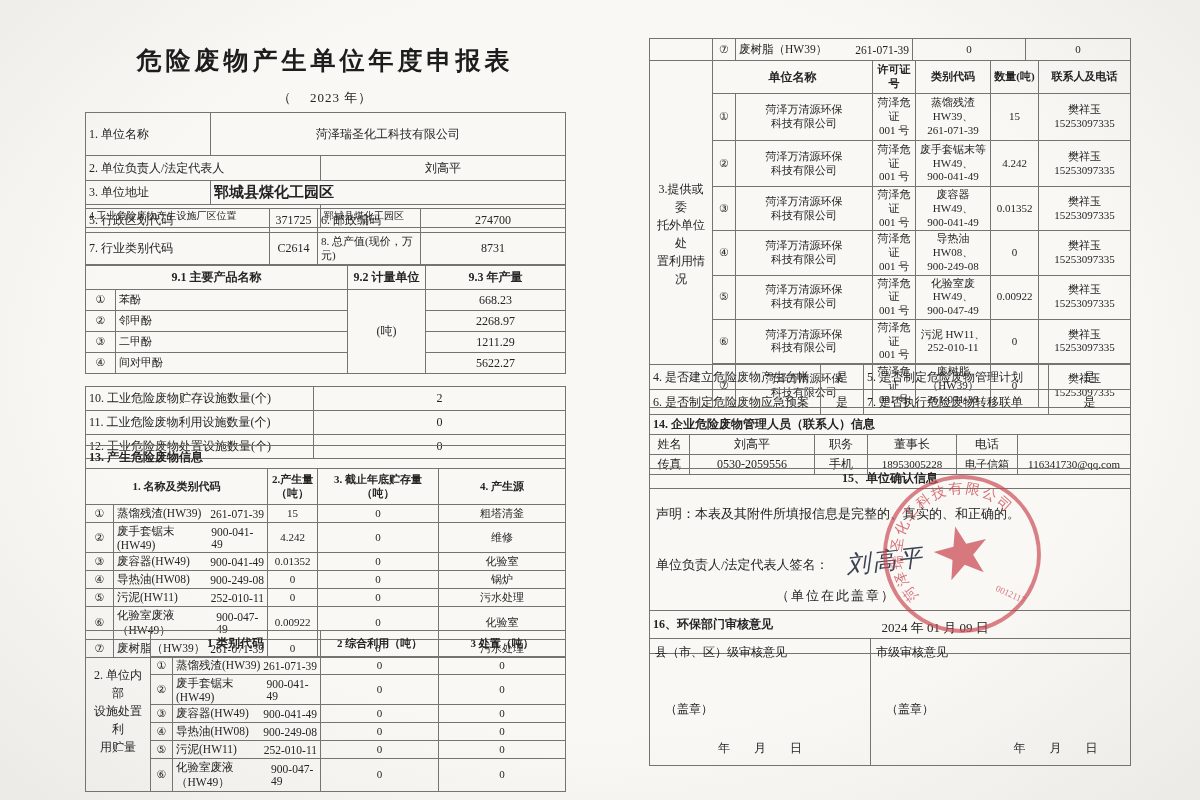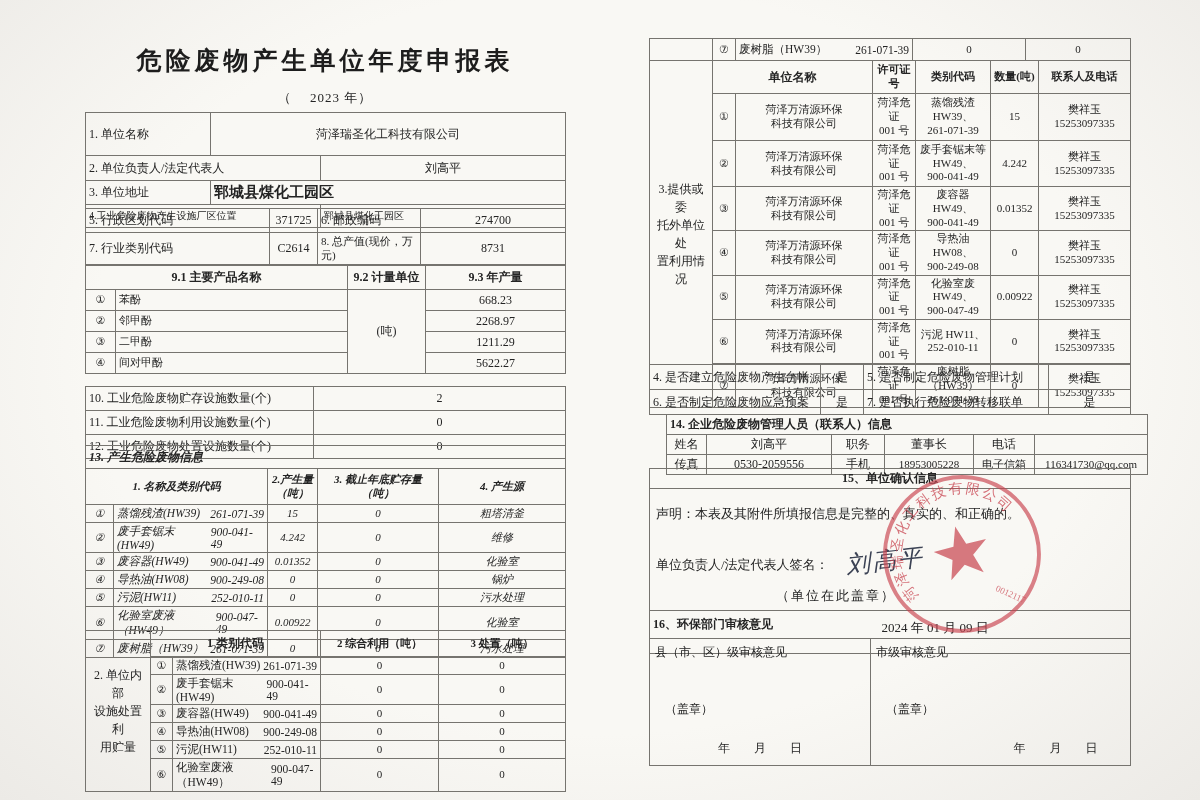--- a/index.html
+++ b/index.html
@@ -137,21 +137,21 @@
       <td class="l">11. 工业危险废物利用设施数量(个)</td>
       <td class="c">0</td>
     </tr>
     <tr style="height:24px">
       <td class="l">12. 工业危险废物处置设施数量(个)</td>
       <td class="c">0</td>
     </tr>
   </tbody>
     </table>
 
-  <table class="abs" style="left:85px;top:445px;width:480px;font-style:italic;">
+  <table class="abs" style="left:85px;top:445px;width:480px;">
     <colgroup>
         <col style="width:28px">
         <col style="width:154px">
         <col style="width:50px">
         <col style="width:121px">
         <col style="width:127px">
       </colgroup>
     <tbody>
         <tr style="height:23px">
       <td class="l b" colspan="5">13. 产生危险废物信息</td>
@@ -489,21 +489,21 @@
     </tr>
     <tr style="height:25px">
       <td class="l">6. 是否制定危险废物应急预案</td>
       <td class="c">是</td>
       <td class="l">7. 是否执行危险废物转移联单</td>
       <td class="c">是</td>
     </tr>
   </tbody>
     </table>
 
-  <table class="abs" style="left:666px;top:414px;width:481px;">
+  <table class="abs" style="left:649px;top:414px;width:481px;">
     <colgroup>
         <col style="width:40px">
         <col style="width:125px">
         <col style="width:53px">
         <col style="width:89px">
         <col style="width:61px">
         <col style="width:113px">
       </colgroup>
     <tbody>
         <tr style="height:18px">

